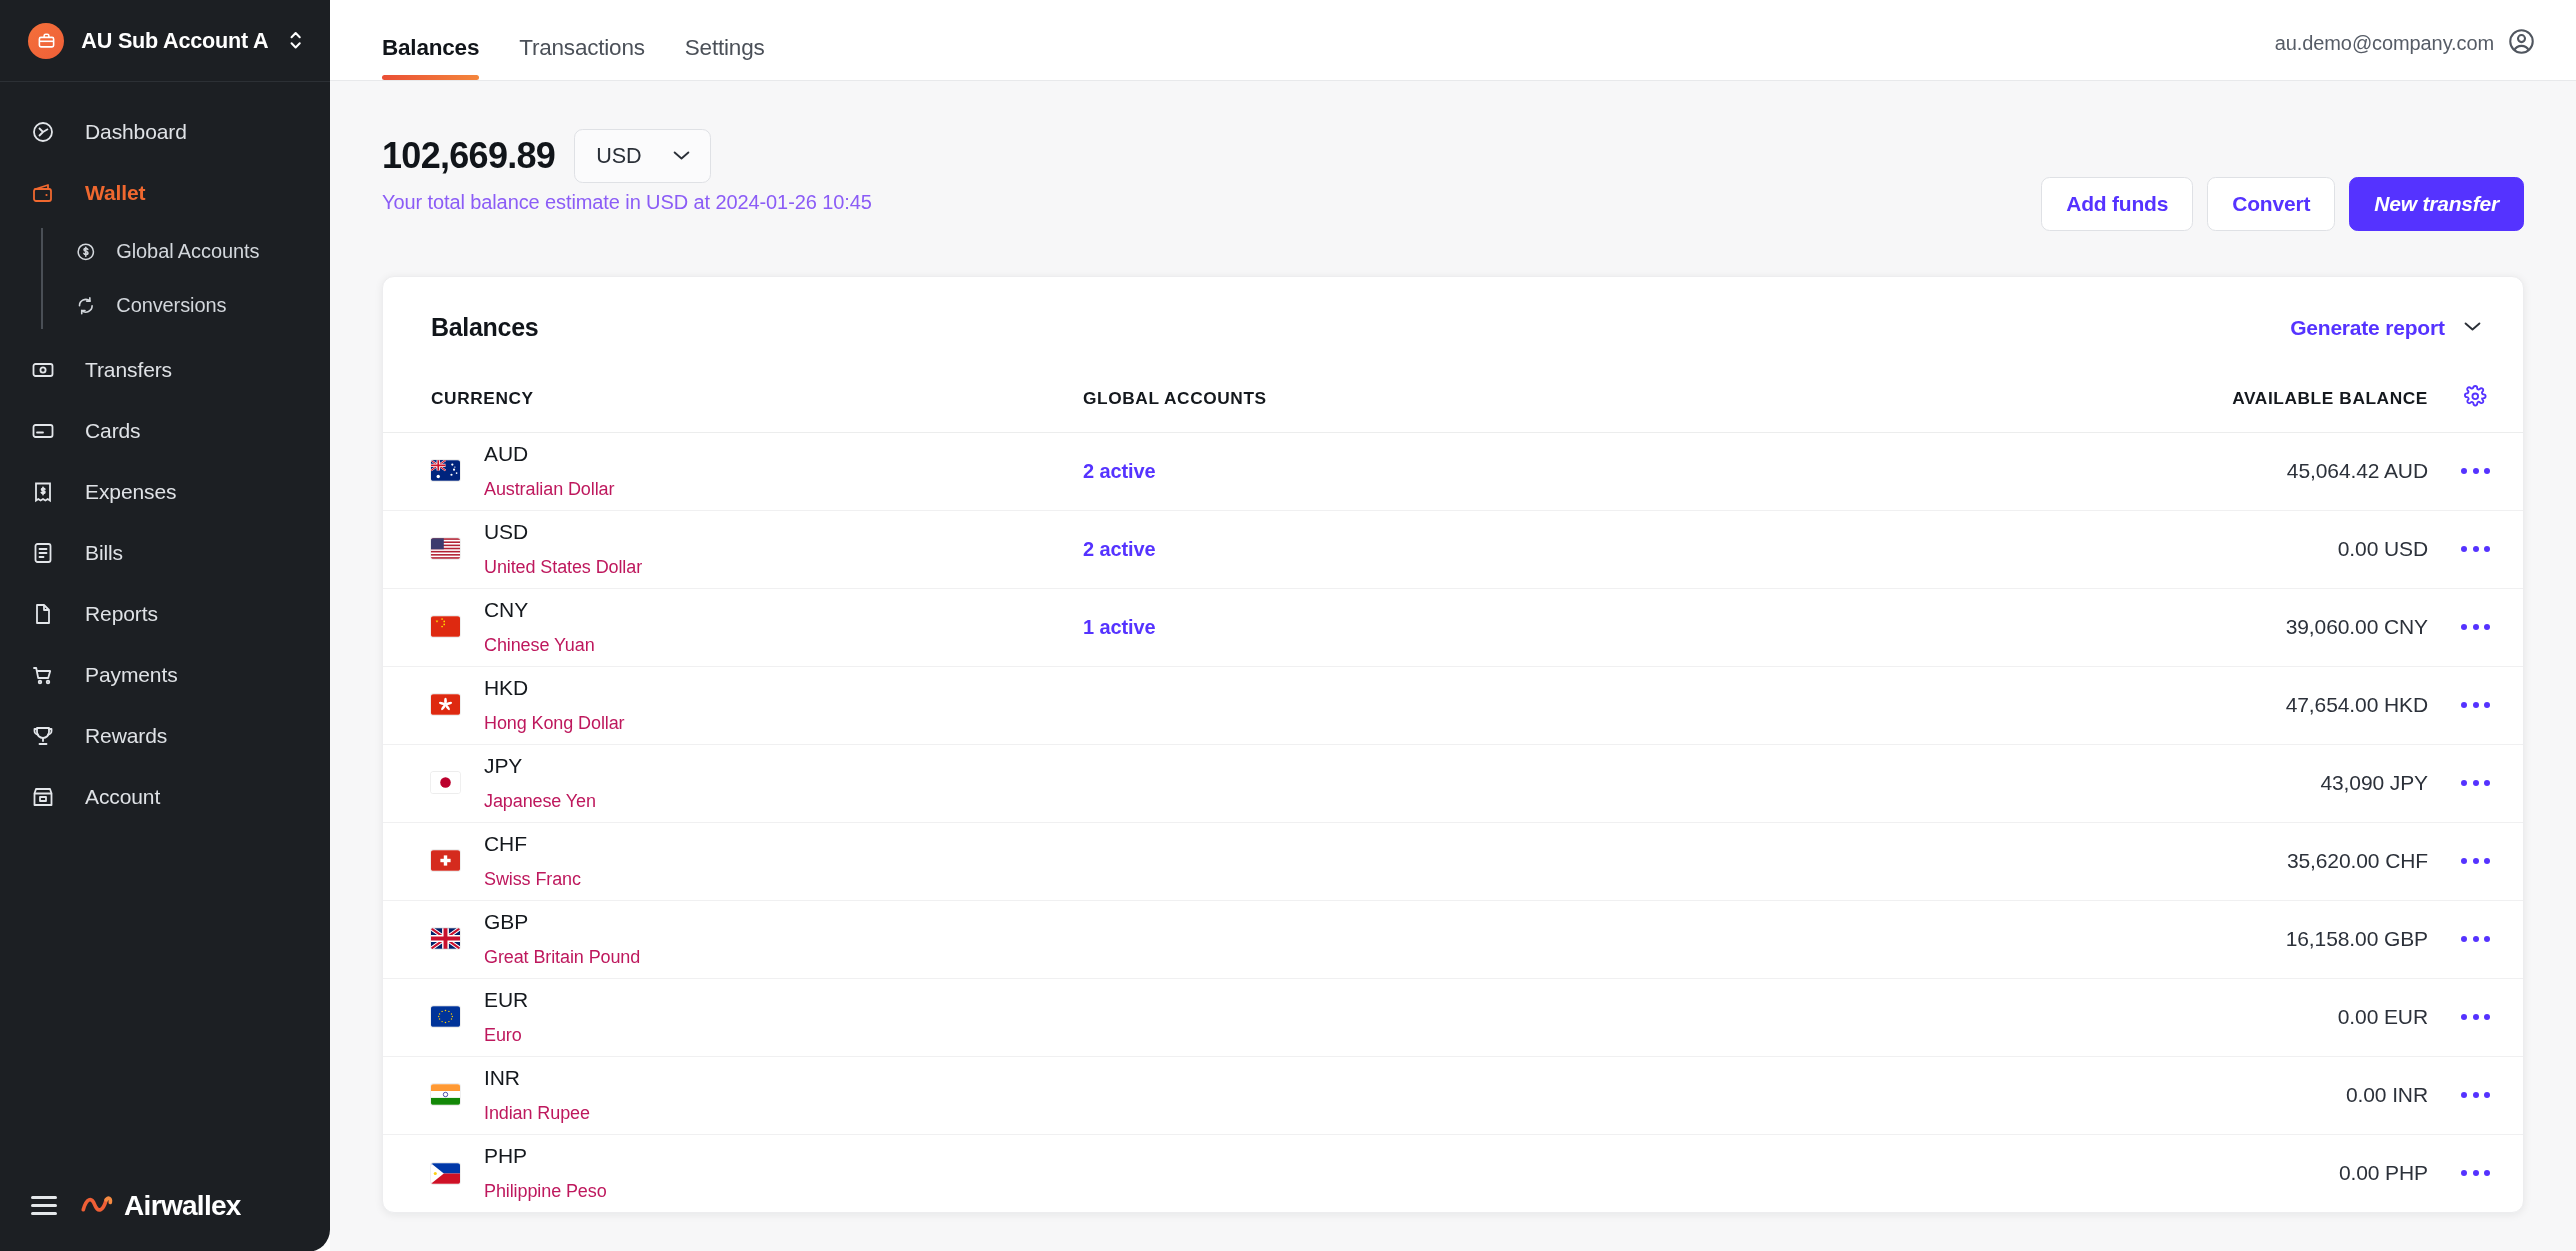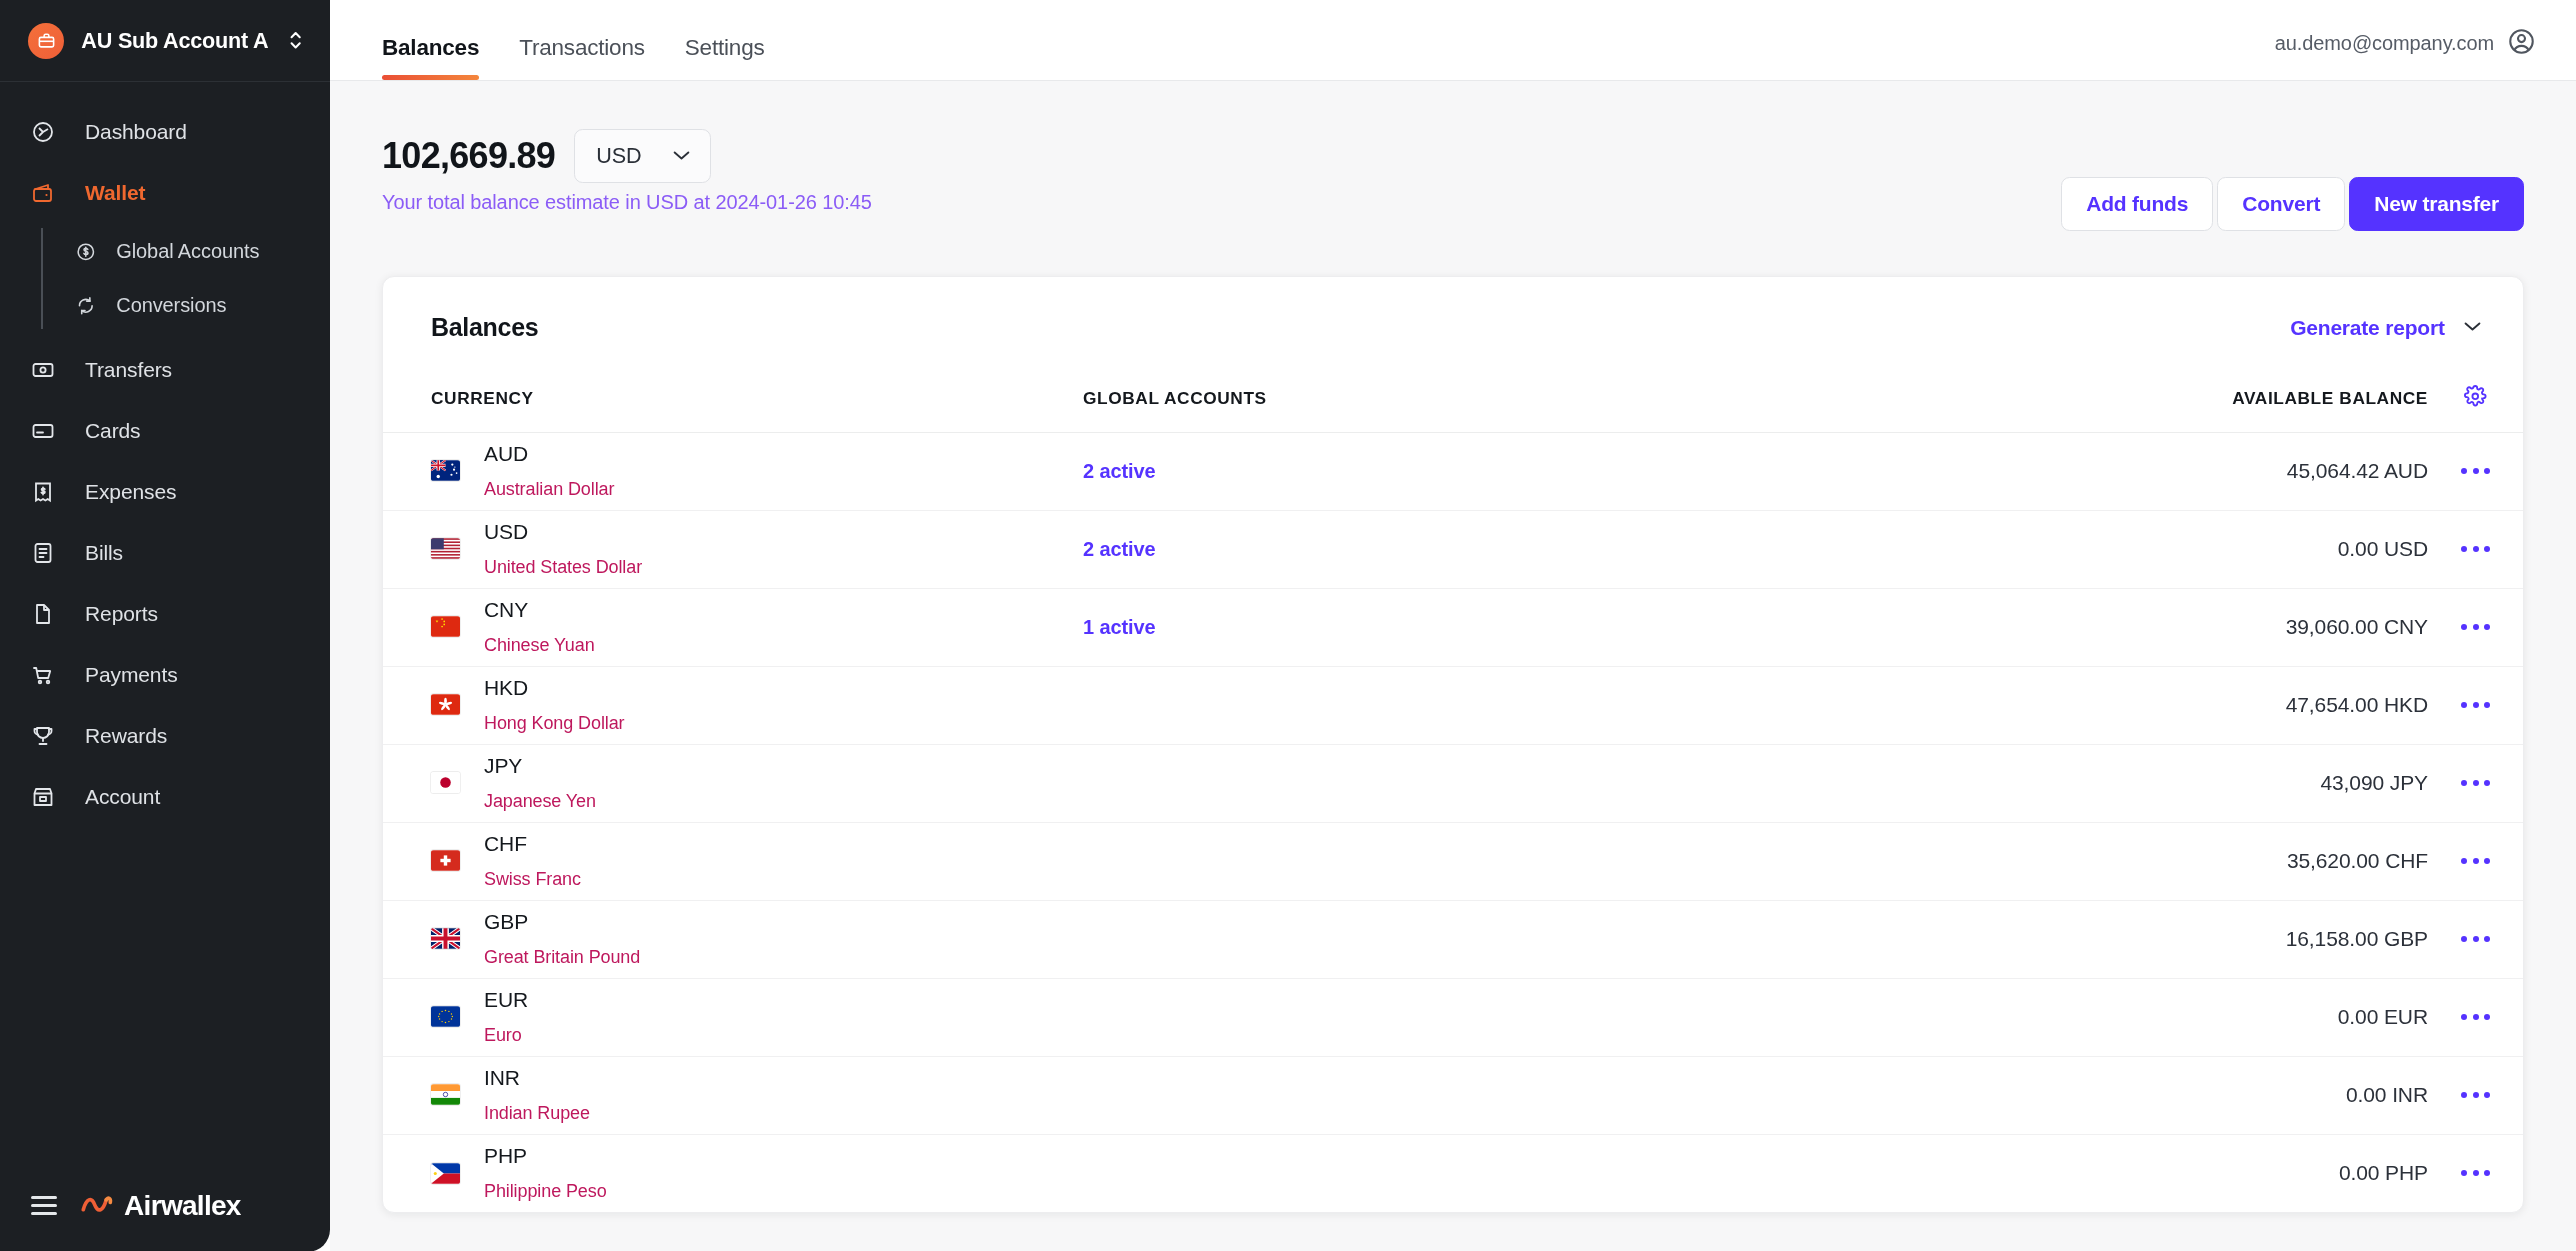--- a/index.html
+++ b/index.html
@@ -90,28 +90,28 @@
   .balance-row { display: flex; align-items: center; gap: 19px; }
   .balance-amount { font-size: 36px; font-weight: 700; color: #11151a; letter-spacing: -0.7px; }
   .ccy-select {
     display: flex; align-items: center; gap: 31px;
     border: 0.9px solid #dfe1e5; border-radius: 8.6px;
     background: #fbfbfc; height: 54px; padding: 0 19px 0 21px; cursor: pointer;
   }
   .ccy-value { font-size: 21.6px; color: #2b3038; letter-spacing: -0.1px; }
   .balance-sub { font-size: 20px; color: #8b5cf6; margin-top: 8px; letter-spacing: -0.1px; }
 
-  .actions { display: flex; gap: 4px; align-items: center; padding-top: 48px; }
+  .actions { display: flex; gap: 14px; align-items: center; padding-top: 48px; }
   .btn {
     height: 54px; border-radius: 8.6px; font-size: 21px; cursor: pointer;
     display: flex; align-items: center; justify-content: center;
     padding: 0 24px; letter-spacing: -0.2px; white-space: nowrap;
   }
   .btn-secondary { background: #fff; border: 0.9px solid #dfe1e5; color: #5533ff; font-weight: 700; }
-  .btn-primary { background: #5533ff; border: 0.9px solid #5533ff; color: #fff; font-weight: 700; }
+  .btn-primary { background: #5533ff; border: 0.9px solid #5533ff; color: #fff; font-weight: 700; font-style: italic; }
 
   .card {
     margin-top: 45px; background: #fff; border-radius: 12px;
     box-shadow: 0 1.7px 8.6px rgba(20,22,30,0.07);
     border: 0.9px solid #ededef; overflow: hidden;
   }
   .card-head {
     display: flex; align-items: center; justify-content: space-between;
     padding: 36px 40px 29px 48px;
   }

